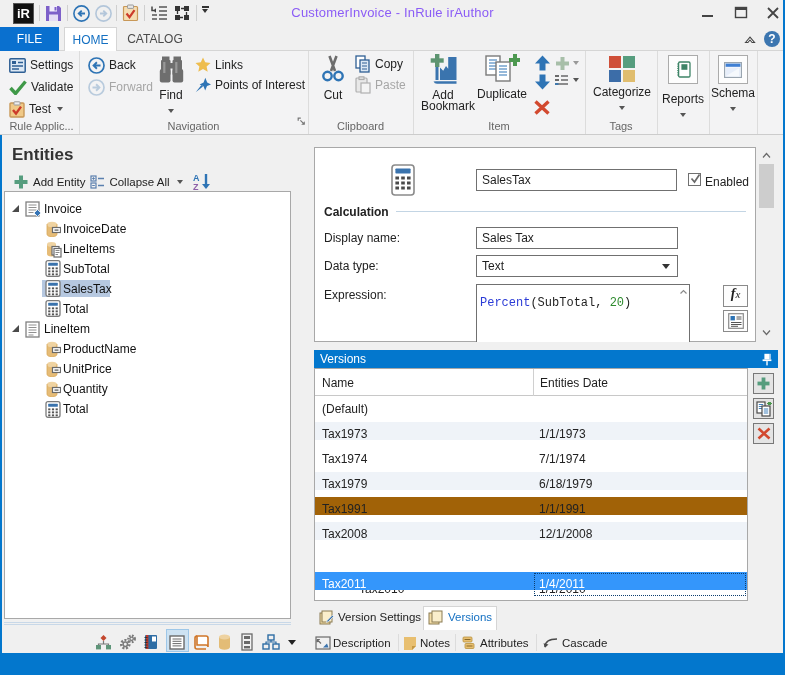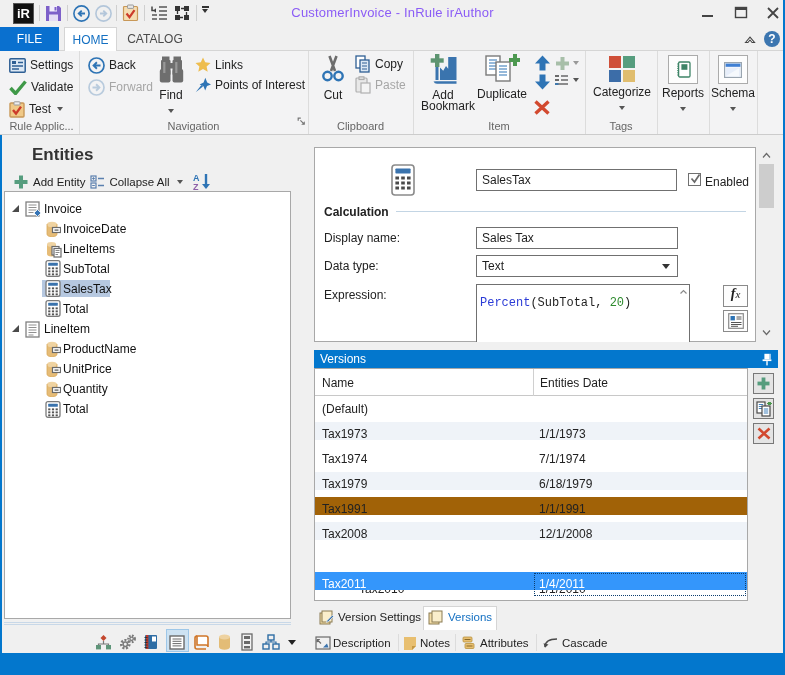--- a/index.html
+++ b/index.html
@@ -22,21 +22,21 @@
 #tab-home { left:64px; top:27px; width:53px; height:25px; background:#fff; border:1px solid #d5d5d5; border-bottom:none; color:#1470c2; text-align:center; line-height:24px; font-size:12px; }
 #tab-catalog { left:117px; top:27px; width:76px; height:24px; color:#4a4a4a; text-align:center; line-height:24px; font-size:12px; }
 
 .gsep { top:51px; width:1px; height:83px; background:#dcdcdc; }
 .glabel { top:120px; height:14px; font-size:11px; color:#666; text-align:center; }
 .rsmall { height:22px; display:flex; align-items:center; gap:4px; font-size:12px; color:#222; }
 .rbig { text-align:center; font-size:12px; color:#222; }
 .dis { color:#a6a6a6; }
 .dd { display:inline-block; width:0; height:0; border-left:3.5px solid transparent; border-right:3.5px solid transparent; border-top:4px solid #555; vertical-align:middle; }
 
-#entities-title { left:32px; top:145px; font-size:17px; font-weight:bold; color:#333; }
+#entities-title { left:12px; top:145px; font-size:17px; font-weight:bold; color:#333; }
 #ent-toolbar { left:14px; top:172px; height:19px; display:flex; align-items:center; font-size:11.5px; color:#222; }
 #treebox { left:4px; top:191px; width:287px; height:428px; background:#fff; border:1px solid #a8a8a8; }
 .trow { position:absolute; height:20px; display:flex; align-items:center; font-size:12px; color:#111; }
 #leftsplit { left:4px; top:622px; width:287px; height:3px; border-top:1px solid #c8d8e8; border-bottom:1px solid #c8d8e8; }
 
 #detail { left:314px; top:147px; width:442px; height:195px; background:#fff; border:1px solid #a8a8a8; }
 #vscroll { left:758px; top:147px; width:17px; height:194px; background:#f0f0f0; }
 .field-label { position:absolute; font-size:12px; color:#222; }
 .tbox { position:absolute; background:#fff; border:1px solid #707070; font-size:12px; }
 
@@ -273,21 +273,21 @@
  <div class="dd" style="margin-top:3px"></div></div>
 
 <div class="abs rbig" style="left:661px;top:55px;width:44px;">
  <div style="width:30px;height:29px;margin:0 auto;background:#fdfdfd;border:1px solid #ababab;display:flex;align-items:center;justify-content:center;">
  <svg width="15" height="17" viewBox="0 0 15 17">
         <rect x="2.6" y="1" width="11.4" height="15" rx="1.2" fill="#fff" stroke="#3e8467" stroke-width="1.3"></rect>
         <path d="M2.6 3 h-1.4 M2.6 5.2 h-1.4 M2.6 7.4 h-1.4 M2.6 9.6 h-1.4 M2.6 11.8 h-1.4 M2.6 14 h-1.4" stroke="#3e8467" stroke-width="1"></path>
         <rect x="5.4" y="3.2" width="6" height="5.6" fill="#3e8467"></rect>
       </svg>
  </div>
- <div style="margin-top:2px">Reports</div>
+ <div style="margin-top:8px">Reports</div>
  <div class="dd" style="margin-top:3px"></div></div>
 
 <div class="abs rbig" style="left:711px;top:55px;width:44px;">
  <div style="width:30px;height:29px;margin:0 auto;background:#fdfdfd;border:1px solid #ababab;display:flex;align-items:center;justify-content:center;">
  <svg width="18" height="16" viewBox="0 0 18 16">
         <rect x="0.6" y="0.6" width="16.8" height="14.8" fill="#f8fafd" stroke="#9aa5b0" stroke-width="1.2"></rect>
         <rect x="1.6" y="1.6" width="14.8" height="3.2" fill="#3f7fd4"></rect>
         <rect x="1.6" y="5.6" width="14.8" height="9" fill="#e7eefa"></rect>
         <path d="M2 14 L15 6.2 v8 z" fill="#f6f9fd"></path>
       </svg>

